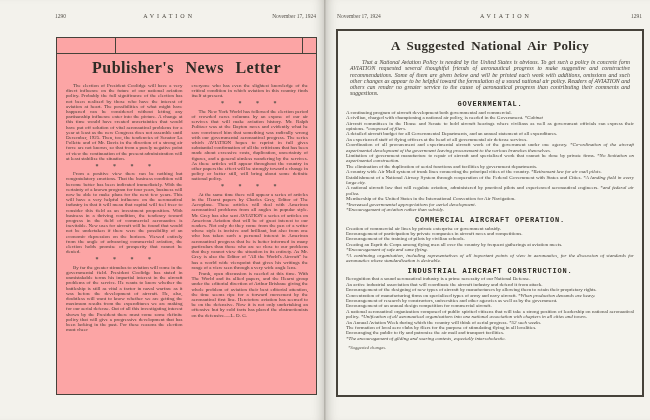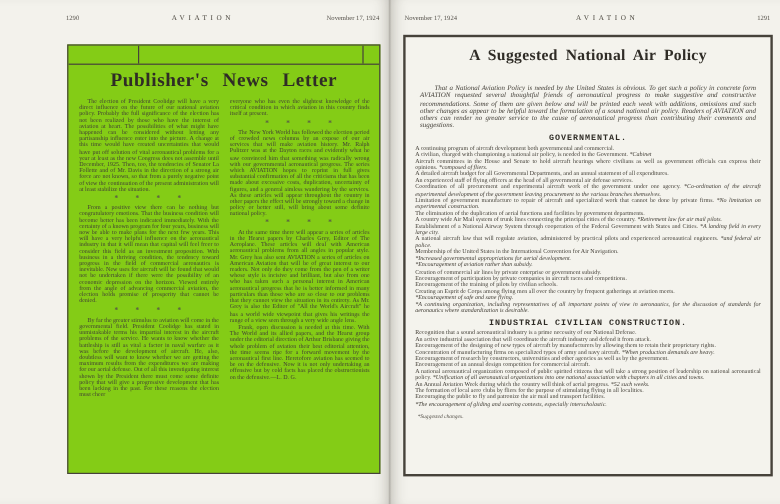--- a/index.html
+++ b/index.html
@@ -18,21 +18,21 @@
     display:flex;justify-content:space-between;align-items:baseline;
     font-size:5.5px;color:#55514a;
   }
   .running-head .mag{letter-spacing:3px;font-size:6px;color:#4a463e;}
   .page.left .running-head{padding:0 9px 0 55px;}
   .page.right .running-head{padding:0 8px 0 12px;}
 
   
   .pnl-box{
     position:absolute;left:56px;right:8px;top:37px;bottom:25px;
-    border:1.5px solid #46423a;background:#84cc16;overflow:hidden;
+    border:1.5px solid #46423a;background:#fca5a5;overflow:hidden;
   }
   .pnl-band{height:15px;border-bottom:1.5px solid #46423a;display:flex;}
   .pnl-band .cell-l{width:58px;border-right:1.2px solid #46423a;}
   .pnl-band .cell-m{flex:1;}
   .pnl-band .cell-r{width:13px;border-left:1.2px solid #46423a;}
   .pnl-title{
     text-align:center;font-size:16px;font-weight:bold;
     padding:5px 0 3px;letter-spacing:.5px;word-spacing:7px;color:#2f2c26;
   }
   .pnl-cols{display:flex;gap:9px;padding:3px 8px 5px 9px;}
@@ -43,21 +43,21 @@
        margin:2.5px 0;text-indent:0 !important;font-weight:bold;color:#55514a;}
 
   
   .policy-box{
     position:absolute;left:11px;right:6px;top:29px;bottom:23px;
     border:2px solid #46423a;background:#f4f3ed;
     padding:5px 8px 3px;overflow:hidden;
   }
   .policy-title{
     text-align:center;font-size:13px;font-weight:bold;
-    margin:2px 0 17px;word-spacing:3px;letter-spacing:.3px;color:#2f2c26;
+    margin:2px 0 5px;word-spacing:3px;letter-spacing:.3px;color:#2f2c26;
   }
   .policy-intro{
     font-style:italic;font-size:5.8px;line-height:6.3px;text-align:justify;
     text-indent:12px;margin:0 4px 3px;color:#45413a;
   }
   .section-heading{
     text-align:center;font-weight:bold;font-size:7px;letter-spacing:.8px;
     margin:3.5px 0 1.5px;color:#2f2c26;font-family:Liberation Mono, monospace;
   }
   .policy-item{font-size:5px;line-height:5.4px;margin:0;text-align:justify;color:#413d35;}
@@ -122,27 +122,28 @@
           <p class="policy-item"><span class="roman">An experienced staff of flying officers at the head of all governmental air defense services.</span></p>
           <p class="policy-item"><span class="roman">Coordination of all procurement and experimental aircraft work of the government under one agency.  </span><i class="note">*Co-ordination of the aircraft experimental development of the government leaving procurement to the various branches themselves.</i></p>
           <p class="policy-item"><span class="roman">Limitation of government manufacture to repair of aircraft and specialized work that cannot be done by private firms.  </span><i class="note">*No limitation on experimental construction.</i></p>
           <p class="policy-item"><span class="roman">The elimination of the duplication of aerial functions and facilities by government departments.</span></p>
           <p class="policy-item"><span class="roman">A country wide Air Mail system of trunk lines connecting the principal cities of the country.  </span><i class="note">*Retirement law for air mail pilots.</i></p>
           <p class="policy-item"><span class="roman">Establishment of a National Airway System through cooperation of the Federal Government with States and Cities.  </span><i class="note">*A landing field in every large city.</i></p>
           <p class="policy-item"><span class="roman">A national aircraft law that will regulate aviation, administered by practical pilots and experienced aeronautical engineers.  </span><i class="note">*and federal air police.</i></p>
           <p class="policy-item"><span class="roman">Membership of the United States in the International Convention for Air Navigation.</span></p>
           <p class="policy-item"><i class="note">*Increased governmental appropriations for aerial development.</i></p>
           <p class="policy-item"><i class="note">*Encouragement of aviation rather than subsidy.</i></p>
+          <div class="section-heading">COMMERCIAL AIRCRAFT OPERATION.</div>
           <p class="policy-item"><span class="roman">Creation of commercial air lines by private enterprise or government subsidy.</span></p>
           <p class="policy-item"><span class="roman">Encouragement of participation by private companies in aircraft races and competitions.</span></p>
           <p class="policy-item"><span class="roman">Encouragement of the training of pilots by civilian schools.</span></p>
           <p class="policy-item"><span class="roman">Creating an Esprit de Corps among flying men all over the country by frequent gatherings at aviation meets.</span></p>
           <p class="policy-item"><i class="note">*Encouragement of safe and sane flying.</i></p>
           <p class="policy-item"><i class="note">*A continuing organization, including representatives of all important points of view in aeronautics, for the discussion of standards for aeronautics where standardization is desirable.</i></p>
-          <div class="section-heading">INDUSTRIAL CIVILIAN CONSTRUCTION.</div>
+          <div class="section-heading">INDUSTRIAL AIRCRAFT CONSTRUCTION.</div>
           <p class="policy-item"><span class="roman">Recognition that a sound aeronautical industry is a prime necessity of our National Defense.</span></p>
           <p class="policy-item"><span class="roman">An active industrial association that will coordinate the aircraft industry and defend it from attack.</span></p>
           <p class="policy-item"><span class="roman">Encouragement of the designing of new types of aircraft by manufacturers by allowing them to retain their proprietary rights.</span></p>
           <p class="policy-item"><span class="roman">Concentration of manufacturing firms on specialized types of army and navy aircraft.  </span><i class="note">*When production demands are heavy.</i></p>
           <p class="policy-item"><span class="roman">Encouragement of research by constructors, universities and other agencies as well as by the government.</span></p>
           <p class="policy-item"><span class="roman">Encouragement of an annual design competition for commercial aircraft.</span></p>
           <p class="policy-item"><span class="roman">A national aeronautical organization composed of public spirited citizens that will take a strong position of leadership on national aeronautical policy.  </span><i class="note">*Unification of all aeronautical organizations into one national association with chapters in all cities and towns.</i></p>
           <p class="policy-item"><span class="roman">An Annual Aviation Week during which the country will think of aerial progress.  </span><i class="note">*52 such weeks.</i></p>
           <p class="policy-item"><span class="roman">The formation of local aero clubs by fliers for the purpose of stimulating flying in all localities.</span></p>
           <p class="policy-item"><span class="roman">Encouraging the public to fly and patronize the air mail and transport facilities.</span></p>

